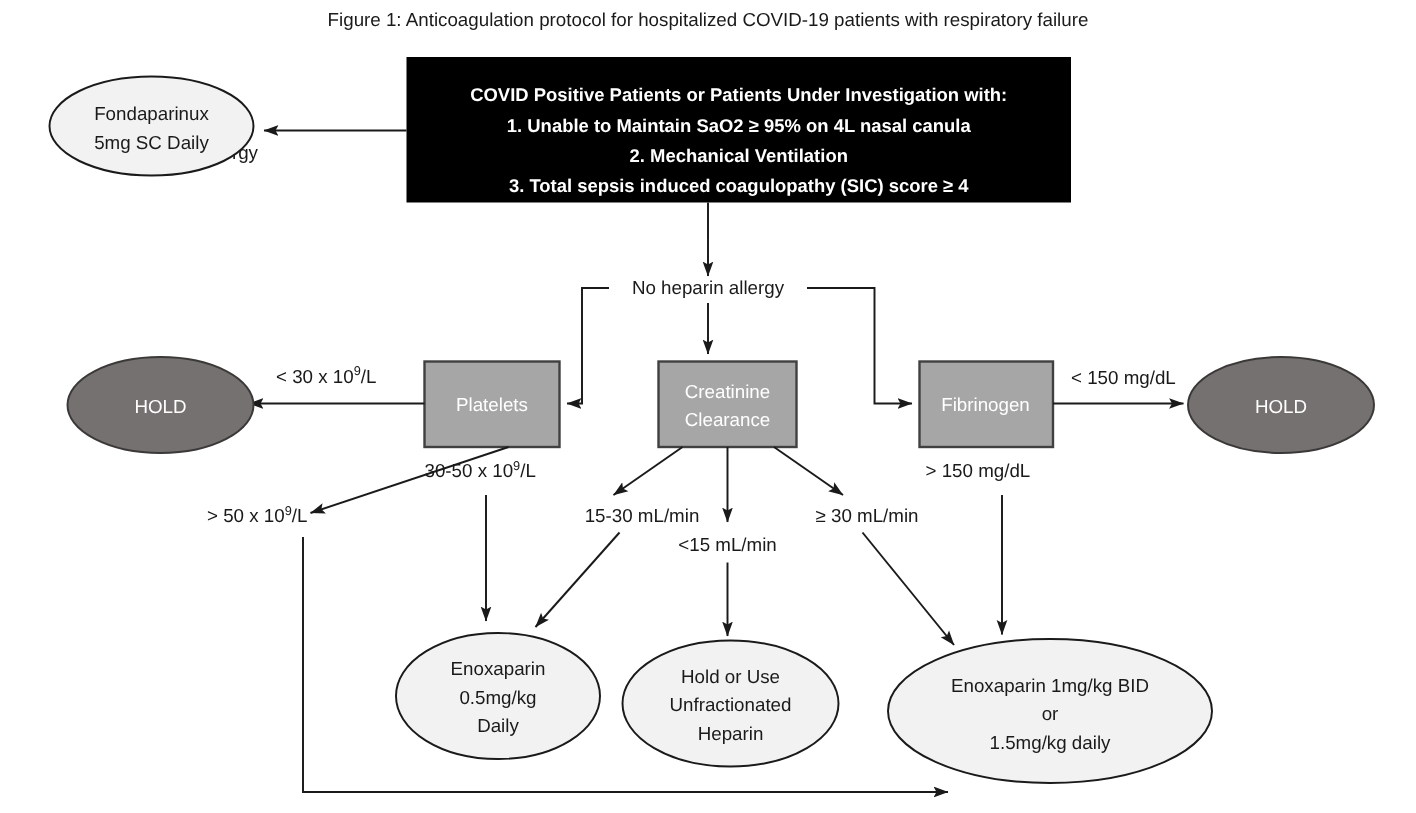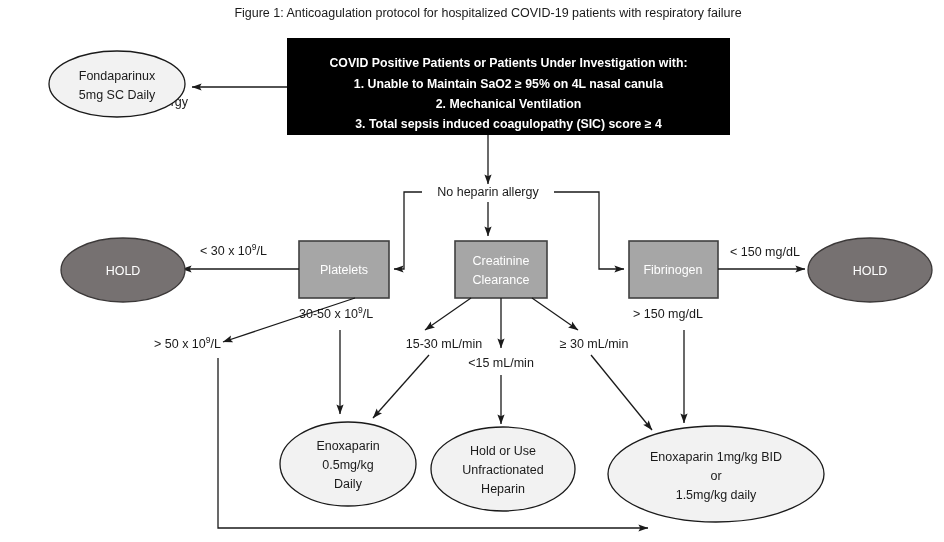--- a/index.html
+++ b/index.html
@@ -10,21 +10,21 @@
   body {
     width: 944px;
     height: 542px;
     position: relative;
     overflow: hidden;
     font-family: "Liberation Sans", sans-serif;
     color: #000000;
   }
   #flow-root {
     position: absolute;
-    left: 16px;
+    left: 0;
     top: 0;
     width: 920px;
     height: 542px;
   }
   svg {
     display: block;
   }
   .fig-title {
     font-size: 12.5px;
     fill: #1a1a1a;

